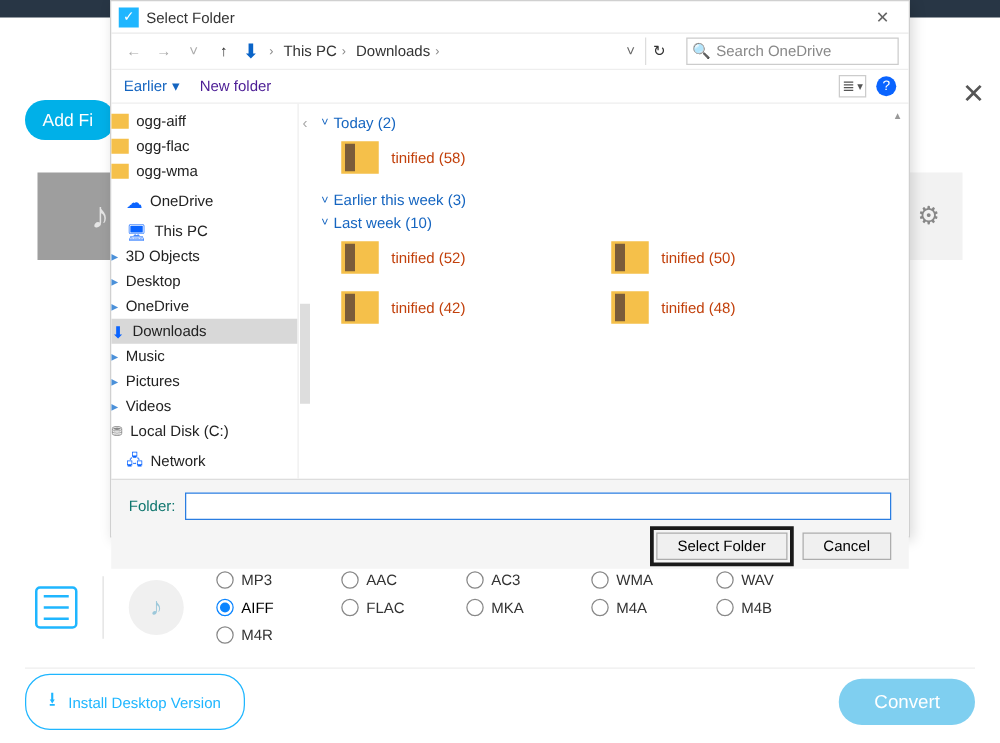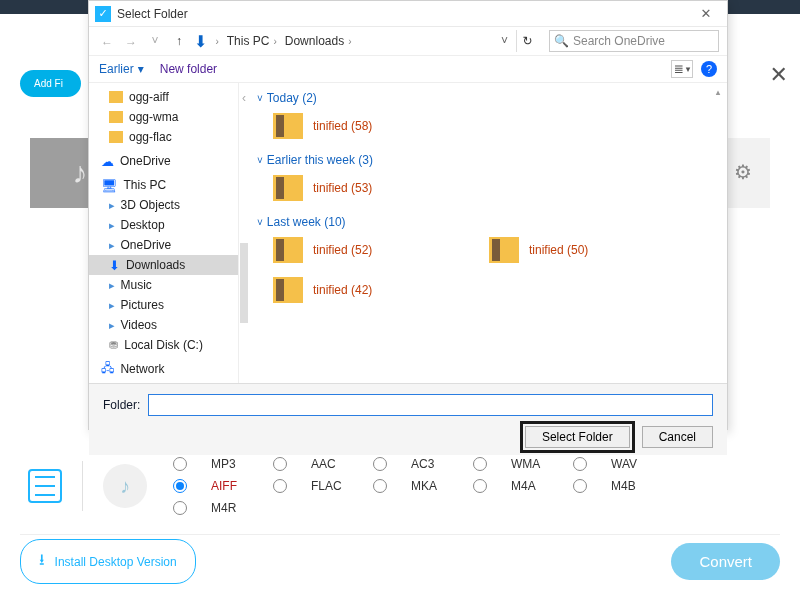--- a/index.html
+++ b/index.html
@@ -1,19 +1,19 @@
 <!DOCTYPE html>
 <html><head>
 <meta charset="utf-8">
 <style>
 *{box-sizing:border-box;margin:0;padding:0;font-family:"Segoe UI",Tahoma,sans-serif;font-size:12px}
 body{width:800px;height:594px;background:#fff;position:relative;overflow:hidden}
 .topbar{height:14px;background:#283645;width:100%}
 .close-x{position:absolute;right:12px;top:62px;font-size:22px;color:#555;cursor:pointer}
-.add-btn{position:absolute;left:20px;top:70px;background:#00b0e8;color:#fff;padding:8px 18px 8px 14px;border-radius:20px;font-size:10px}
+.add-btn{position:absolute;left:20px;top:80px;background:#00b0e8;color:#fff;padding:8px 18px 8px 14px;border-radius:20px;font-size:14px}
 .bg-tile{position:absolute;left:30px;top:138px;width:100px;height:70px;background:#9e9e9e;display:flex;align-items:center;justify-content:center}
 .bg-tile .note{color:#e5e5e5;font-size:30px}
 .bg-panel{position:absolute;left:140px;top:138px;right:30px;height:70px;background:#f2f2f2}
 .gear{position:absolute;right:48px;top:160px;color:#888;font-size:20px}
 
 
 .dialog{position:absolute;left:88px;top:0;width:640px;height:430px;background:#fff;border:1px solid #d0d0d0;box-shadow:2px 3px 10px rgba(0,0,0,.15)}
 .titlebar{height:26px;display:flex;align-items:center;padding:0 6px;border-bottom:1px solid #eaeaea}
 .titlebar .logo{width:16px;height:16px;background:#1fb6ff;display:flex;align-items:center;justify-content:center;color:#fff;font-size:11px;margin-right:6px}
 .titlebar .title{flex:1;font-size:12px;color:#333}
@@ -33,21 +33,21 @@
 
 .toolbar{height:28px;display:flex;align-items:center;padding:0 10px;gap:16px;border-top:1px solid #eee;border-bottom:1px solid #eee}
 .toolbar .org{color:#1565c0;display:flex;align-items:center;gap:4px}
 .toolbar .newf{color:#4c1d95}
 .toolbar .right{margin-left:auto;display:flex;align-items:center;gap:8px}
 .toolbar .view{width:22px;height:18px;border:1px solid #ccc;display:flex;align-items:center;justify-content:center;color:#555}
 .toolbar .help{width:16px;height:16px;border-radius:50%;background:#0a64ff;color:#fff;display:flex;align-items:center;justify-content:center;font-size:11px}
 
 .body{display:flex;height:300px}
 .tree{width:150px;border-right:1px solid #eee;overflow:hidden;padding-top:4px}
-.tree .item{display:flex;align-items:center;height:20px;padding-left:20px;gap:6px;font-size:12px;color:#222}
+.tree .item{display:flex;align-items:center;height:20px;gap:6px;font-size:12px;color:#222}
 .tree .item.sel{background:#d8d8d8}
 .tree .item.root{padding-left:12px;margin-top:4px}
 .tree .ficon{width:14px;height:12px;background:#f5c04a;display:inline-block}
 .tree .cloud{color:#0a64ff;font-size:13px}
 .tree .pc{color:#0a64ff;font-size:13px}
 .tree .mini{color:#4a90d9;font-size:11px}
 .tree .disk{color:#888;font-size:11px}
 .tree .net{color:#0a64ff;font-size:12px}
 .tree .dl{color:#0a64ff;font-size:13px}
 
@@ -59,38 +59,38 @@
 .group-h .chev{font-size:10px}
 .row{display:flex}
 .fitem{width:200px;display:flex;align-items:center;gap:10px;margin:4px 0 10px 16px}
 .fitem .thumb{width:30px;height:26px;background:#f5c04a;position:relative}
 .fitem .thumb .band{position:absolute;left:3px;top:2px;width:8px;height:22px;background:#7a5c3a}
 .fitem .fname{font-size:12px;color:#c2410c}
 .scroll-ind{position:absolute;right:2px;top:86px;width:14px;height:20px;display:flex;flex-direction:column;align-items:center;color:#999;font-size:9px}
 
 .footer{height:72px;border-top:1px solid #ddd;background:#f5f5f5;padding:10px 14px}
 .footer .frow{display:flex;align-items:center}
-.footer label{margin-right:8px;color:#0f172a}
+.footer label{margin-right:8px;color:#0f766e}
 .footer .finput{flex:1;height:22px;border:1px solid #2a7de1;background:#fff}
 .footer .btns{display:flex;justify-content:flex-end;gap:12px;margin-top:10px}
 .footer .btn{height:22px;padding:0 16px;border:1px solid #adadad;background:#f0f0f0;display:flex;align-items:center;font-size:12px;cursor:pointer}
 .footer .btn.primary-box{outline:3px solid #1a1a1a;outline-offset:2px}
 
 
 .formats{position:absolute;left:28px;top:456px;right:28px;height:60px;display:flex;align-items:center}
 .sq-icon{width:34px;height:34px;border:2px solid #1fb6ff;border-radius:4px;display:flex;flex-direction:column;justify-content:space-between;padding:5px}
 .sq-icon .ln{height:2px;background:#1fb6ff}
 .vline{width:1px;height:50px;background:#e0e0e0;margin:0 20px}
 .circ{width:44px;height:44px;border-radius:50%;background:#f0f0f0;color:#9cc8da;display:flex;align-items:center;justify-content:center;font-size:20px}
 .format-grid{display:flex;flex-wrap:wrap;gap:8px 28px;margin-left:26px;width:560px}
-.fmt{display:flex;align-items:center;gap:24px;font-size:14px;color:#333;width:72px}
+.fmt{display:flex;align-items:center;gap:6px;font-size:14px;color:#333;width:72px}
 .radio{width:14px;height:14px;border:1px solid #888;border-radius:50%;display:inline-flex;align-items:center;justify-content:center}
 .radio.sel{border-color:#0a84ff}
 .radio.sel::after{content:"";width:8px;height:8px;background:#0a84ff;border-radius:50%}
-.fmt.sel{color:#b91c1c}
+.fmt.sel{color:#000000}
 
 .bottom{position:absolute;left:20px;right:20px;bottom:20px;height:40px;display:flex;align-items:center;border-top:1px solid #eee;padding-top:14px}
 .install{border:1px solid #1fb6ff;border-radius:20px;padding:8px 18px;display:flex;align-items:center;gap:10px;color:#1fb6ff;font-size:14px}
 .install .dicon{font-size:16px}
 .convert{margin-left:auto;background:#7fcff0;color:#fff;border-radius:20px;padding:10px 28px;font-size:15px}
 </style>
 </head>
 <body>
 
 <div class="topbar"></div>
@@ -154,25 +154,25 @@
   </div>
 
   <div class="body">
     <div class="tree" id="tree">
         <div class="item">
           <span class="ficon"></span>
           <span>ogg-aiff</span>
         </div>
         <div class="item">
           <span class="ficon"></span>
+          <span>ogg-flac</span>
+        </div>
+        <div class="item">
+          <span class="ficon"></span>
           <span>ogg-wma</span>
-        </div>
-        <div class="item">
-          <span class="ficon"></span>
-          <span>ogg-flac</span>
         </div>
         <div class="item root">
           <span class="cloud">☁</span>
           <span>OneDrive</span>
         </div>
         <div class="item root">
           <span class="pc">🖥</span>
           <span>This PC</span>
         </div>
         <div class="item">
@@ -220,28 +220,20 @@
         <div class="group-h"><span class="chev">˅</span> Today (2)</div>
         <div class="row">
           <div class="fitem">
             <div class="thumb">
               <div class="band"></div>
             </div>
             <div class="fname">tinified (58)</div>
           </div>
         </div>
         <div class="group-h"><span class="chev">˅</span> Earlier this week (3)</div>
-        <div class="row">
-          <div class="fitem">
-            <div class="thumb">
-              <div class="band"></div>
-            </div>
-            <div class="fname">tinified (53)</div>
-          </div>
-        </div>
         <div class="group-h"><span class="chev">˅</span> Last week (10)</div>
         <div class="row">
           <div class="fitem">
             <div class="thumb">
               <div class="band"></div>
             </div>
             <div class="fname">tinified (52)</div>
           </div>
           <div class="fitem">
             <div class="thumb">
@@ -249,20 +241,26 @@
             </div>
             <div class="fname">tinified (50)</div>
           </div>
         </div>
         <div class="row">
           <div class="fitem">
             <div class="thumb">
               <div class="band"></div>
             </div>
             <div class="fname">tinified (42)</div>
+          </div>
+          <div class="fitem">
+            <div class="thumb">
+              <div class="band"></div>
+            </div>
+            <div class="fname">tinified (48)</div>
           </div>
         </div>
       </div>
     <div class="scroll-ind">▴</div>
   </div>
 
   <div class="footer">
     <div class="frow">
       <label>Folder:</label>
       <div class="finput"></div>

